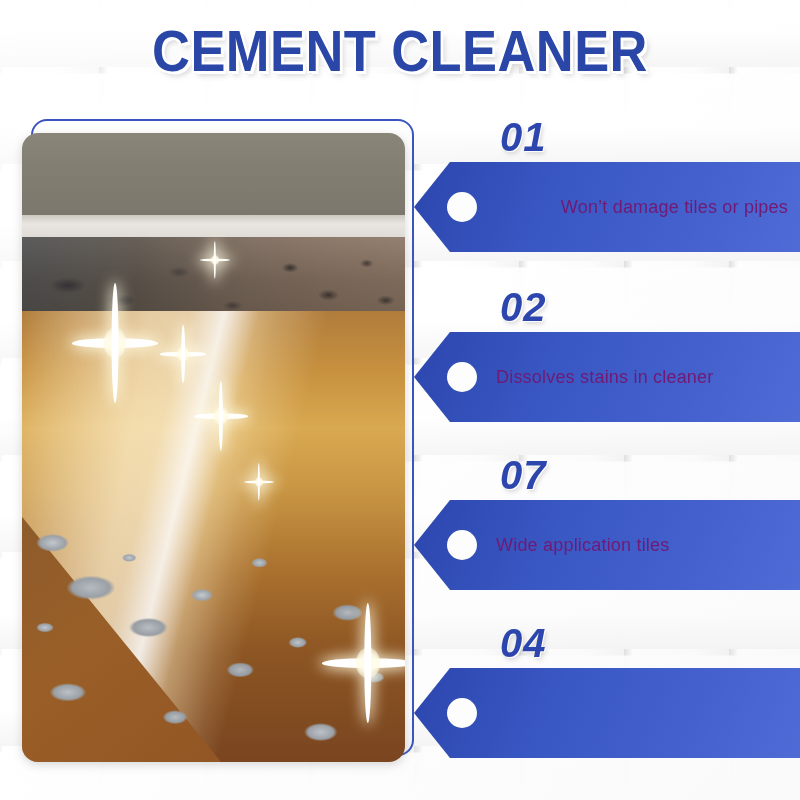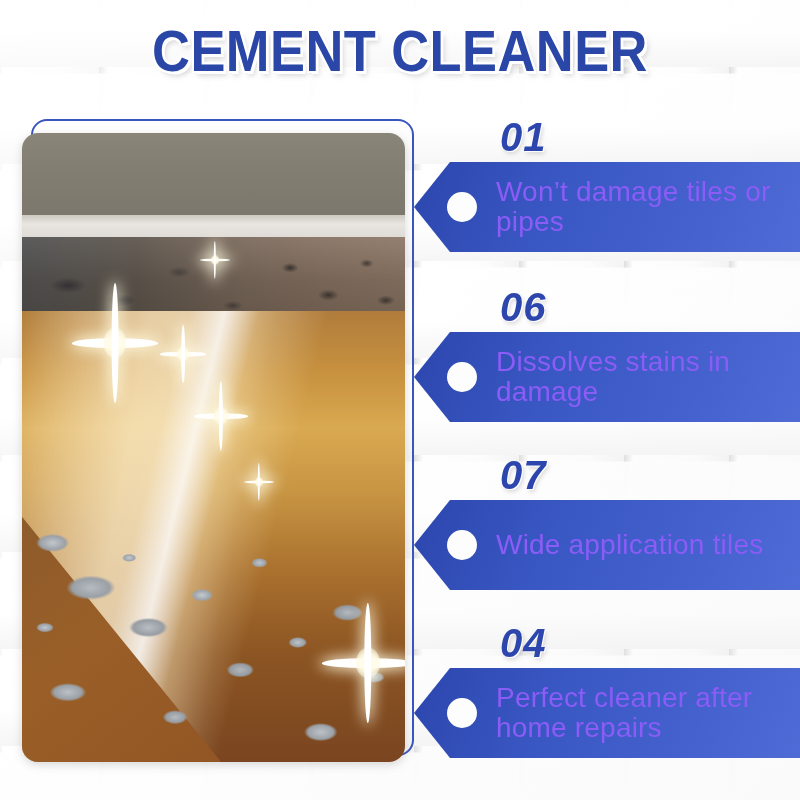--- a/index.html
+++ b/index.html
@@ -192,39 +192,39 @@
     margin-top: -15px;
     border-radius: 50%;
     background: #fdfdfd;
   }
   .callout-text {
     position: absolute;
     left: 82px;
     right: 12px;
     top: 50%;
     transform: translateY(-50%);
-    color: #8b5cf6;
-    font-size: 28px;
+    color: #701a75;
+    font-size: 18px;
     line-height: 30px;
     font-weight: 500;
     letter-spacing: 0.2px;
   }
   .callout-number {
     position: absolute;
     left: 86px;
     top: -47px;
     font-size: 40px;
     font-weight: bold;
     font-style: italic;
     color: #2c46ad;
     letter-spacing: 1px;
     text-shadow: 1px 1px 0 #ffffff, 2px 3px 4px rgba(160,160,160,0.4);
   }
 
-  .c1 { top: 162px; }
+  .c1 { top: 162px; text-align: right; }
   .c2 { top: 332px; }
   .c3 { top: 500px; }
   .c4 { top: 668px; border-radius: 20px; }
 </style>
 </head>
 <body>
 
 <div id="poster">
 
   <div class="tile-bg"></div>
@@ -263,33 +263,32 @@
   </div>
 
   <div class="callout c1">
     <div class="callout-number">01</div>
     <div class="callout-banner"></div>
     <div class="callout-bullet"></div>
     <div class="callout-text">Won’t damage tiles or pipes</div>
   </div>
 
   <div class="callout c2">
-    <div class="callout-number">06</div>
-    <div class="callout-banner"></div>
-    <div class="callout-bullet"></div>
-    <div class="callout-text">Dissolves stains in damage</div>
+    <div class="callout-number">02</div>
+    <div class="callout-banner"></div>
+    <div class="callout-bullet"></div>
+    <div class="callout-text">Dissolves stains in cleaner</div>
   </div>
 
   <div class="callout c3">
     <div class="callout-number">07</div>
     <div class="callout-banner"></div>
     <div class="callout-bullet"></div>
     <div class="callout-text">Wide application tiles</div>
   </div>
 
   <div class="callout c4">
     <div class="callout-number">04</div>
     <div class="callout-banner"></div>
     <div class="callout-bullet"></div>
-    <div class="callout-text">Perfect cleaner after home repairs</div>
   </div>
 
 </div>
 
 </body></html>

